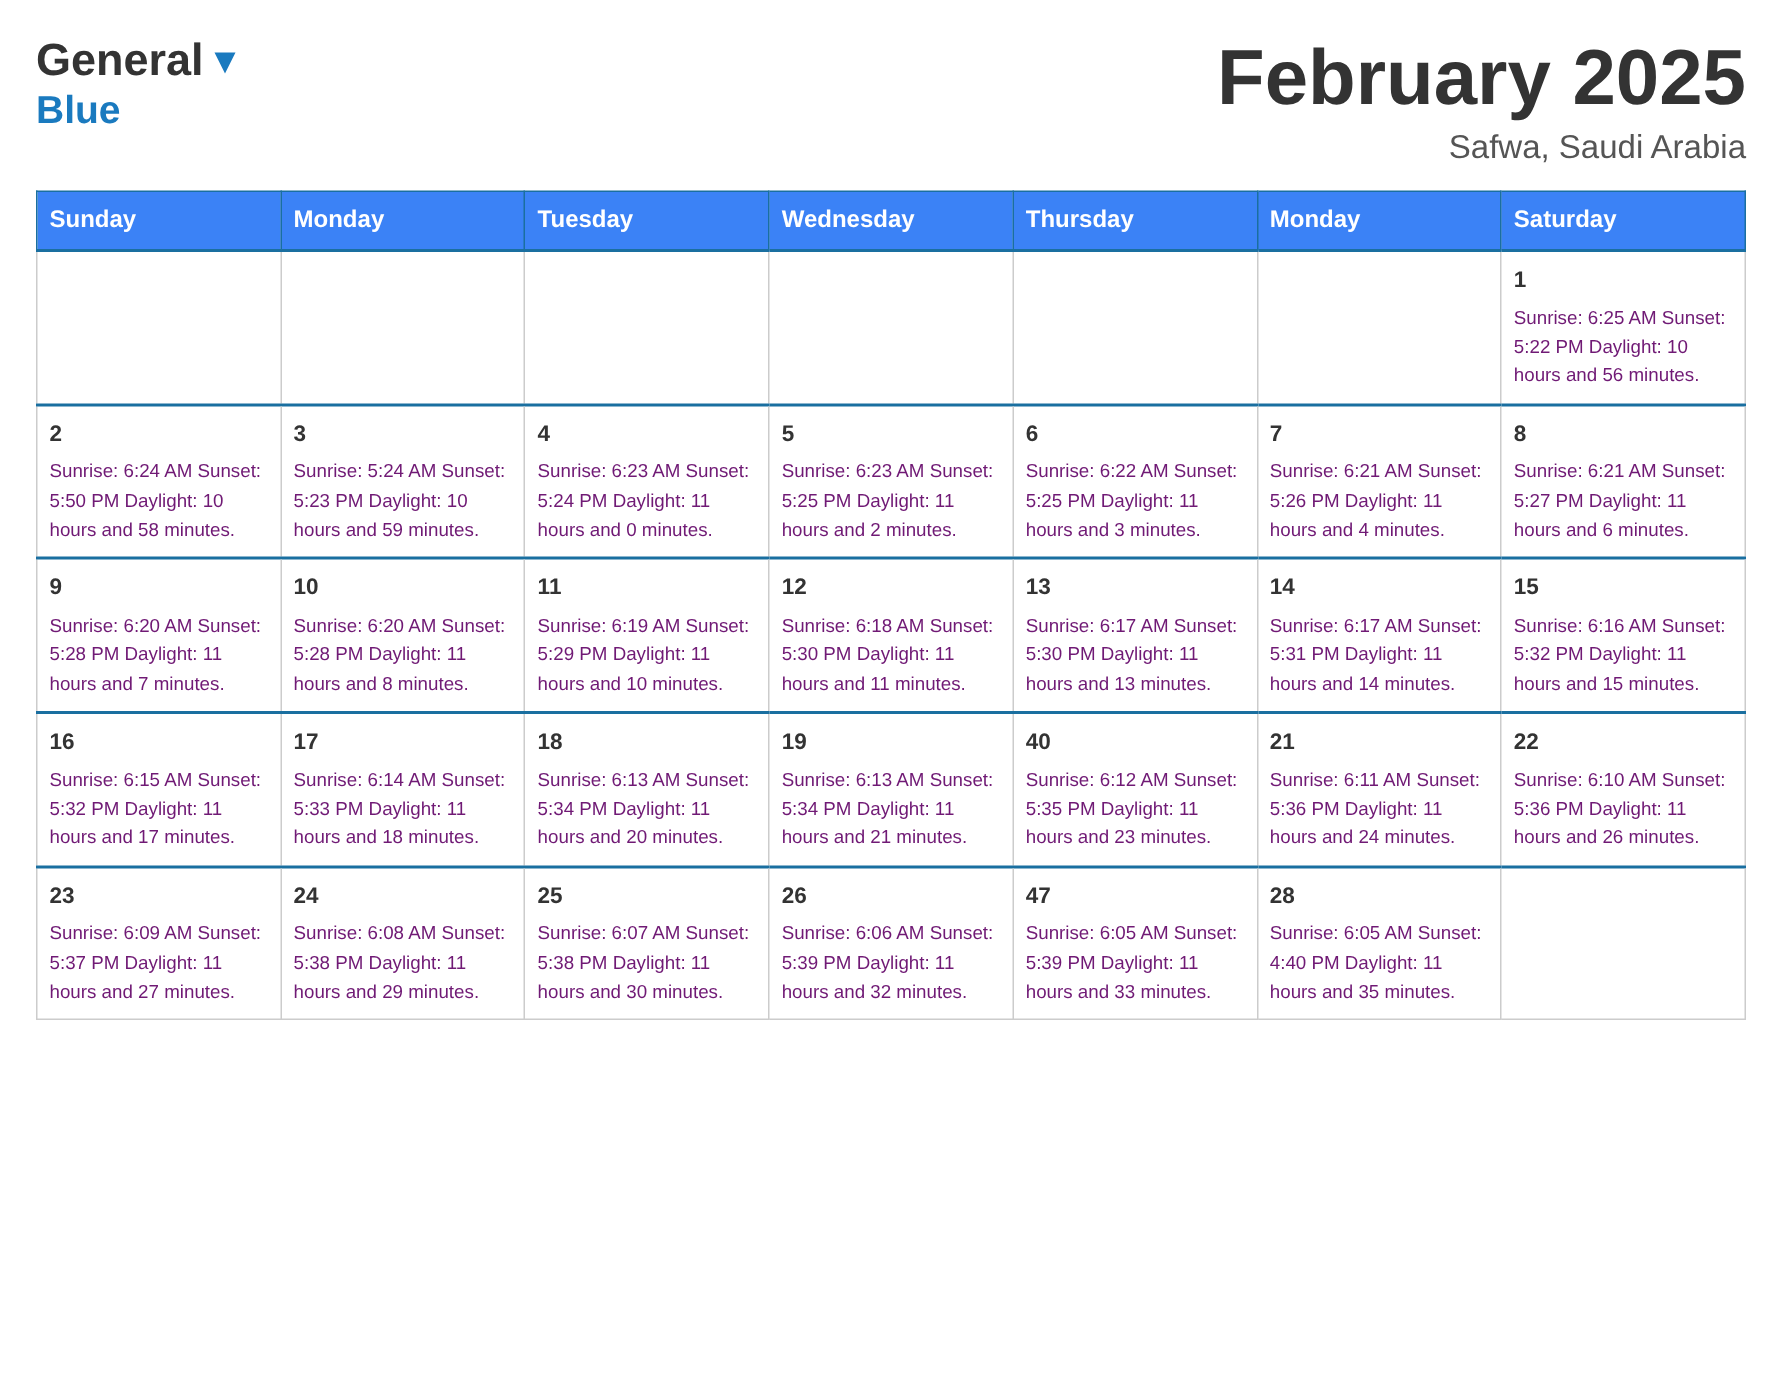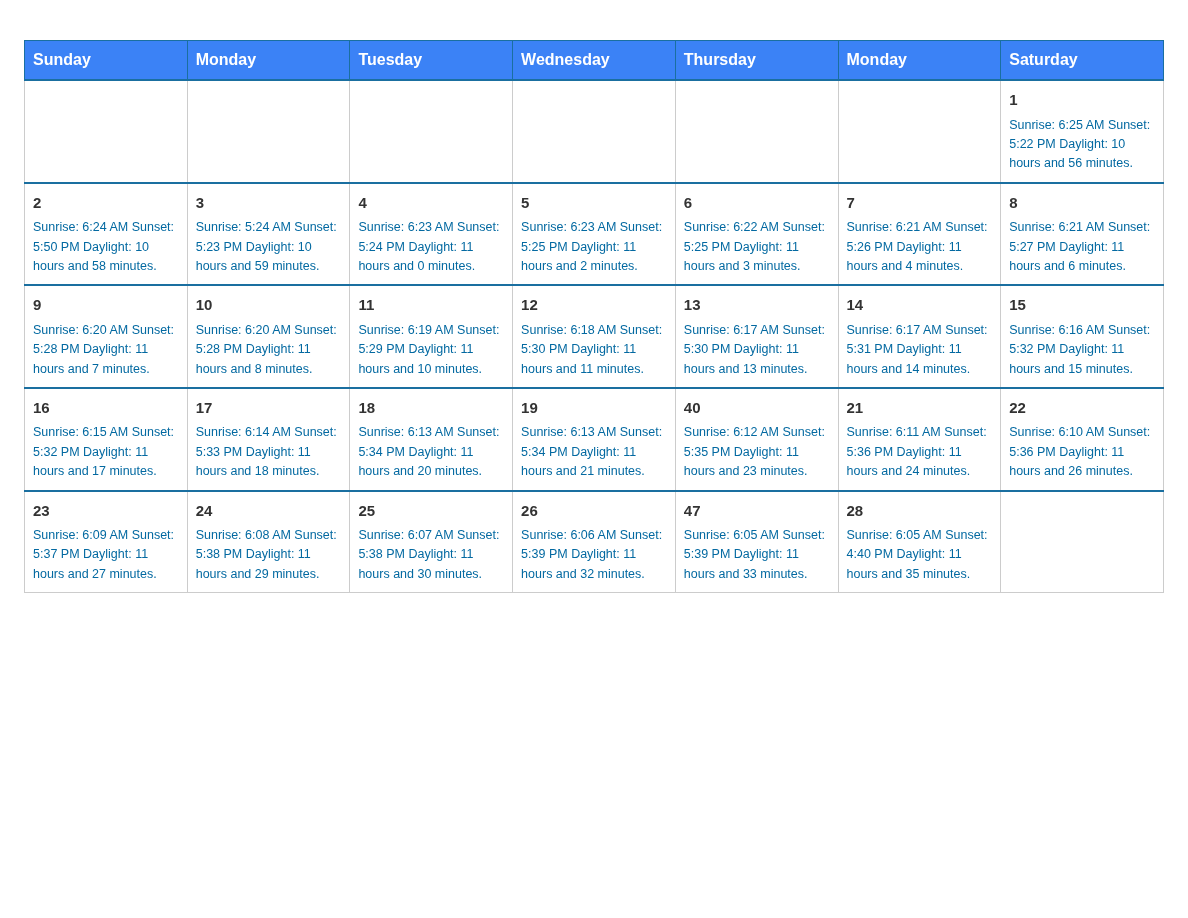--- a/index.html
+++ b/index.html
@@ -58,21 +58,21 @@
       border-top: 2px solid #1a6fa0;
     }
     .day-number {
       font-size: 15px;
       font-weight: bold;
       margin-bottom: 4px;
       display: block;
     }
     .day-info {
       font-size: 12.5px;
-      color: #0369a1;
+      color: #701a75;
       line-height: 1.55;
     }
     .logo-text-general {
       font-size: 30px;
       font-weight: bold;
       color: #333;
     }
     .logo-text-blue {
       font-size: 26px;
       font-weight: bold;
@@ -84,20 +84,37 @@
     }
     .logo-line1 {
       display: flex;
       align-items: center;
     }
   </style>
 </head>
 <body>
 
 <div class="header">
+  <div class="logo-left">
+    <div class="logo-line1">
+      <span class="logo-text-general">General</span>
+      <span style="display:inline-flex;align-items:center;margin-left:3px;margin-top:2px;">
+        <svg width="22" height="22" viewBox="0 0 22 22">
+          <polygon points="4,4 18,4 11,18" fill="#1a7abf"></polygon>
+        </svg>
+      </span>
+    </div>
+    <div>
+      <span class="logo-text-blue">Blue</span>
+    </div>
+  </div>
+  <div class="title-block">
+    <div class="title-month">February 2025</div>
+    <div class="title-location">Safwa, Saudi Arabia</div>
+  </div>
 </div>
 
 <table class="calendar">
   <thead>
     <tr>
       <th>Sunday</th>
       <th>Monday</th>
       <th>Tuesday</th>
       <th>Wednesday</th>
       <th>Thursday</th>

